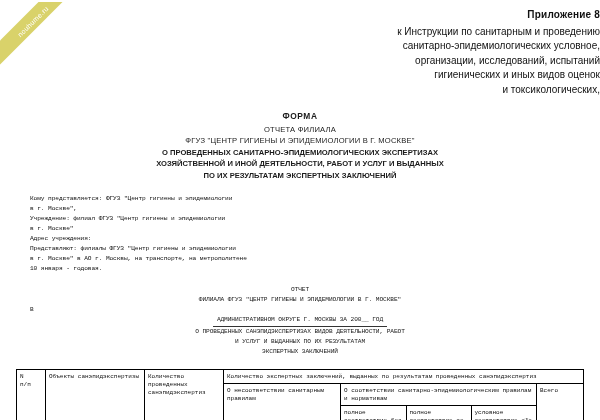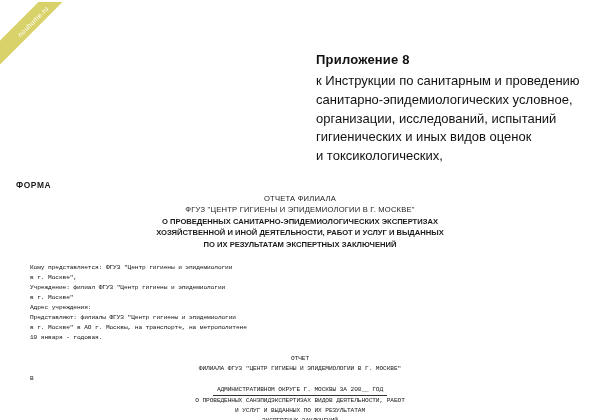--- a/index.html
+++ b/index.html
@@ -50,33 +50,34 @@
     transform: rotate(-45deg);
     font-family: "Liberation Sans", sans-serif;
     font-size: 7px;
     letter-spacing: 0.3px;
     color: #ffffff;
   }
   
   .topright {
     margin-left: 300px;
     width: 284px;
-    font-family: "Liberation Sans", sans-serif;
-    font-size: 13px;
+    text-align: right;
+    font-family: "Liberation Sans", sans-serif;
+    font-size: 10px;
     line-height: 1.45;
     color: #111;
-    margin-top: 43px;
   }
   .topright .tr-title {
     font-weight: bold;
     margin-bottom: 2px;
     letter-spacing: 0.2px;
   }
   
   .form-word {
+    text-align: center;
     font-family: "Liberation Sans", sans-serif;
     font-weight: bold;
     font-size: 8.4px;
     letter-spacing: 0.6px;
     margin-top: 14px;
   }
   .doc-title {
     text-align: center;
     font-family: "Liberation Sans", sans-serif;
     font-size: 7.6px;

